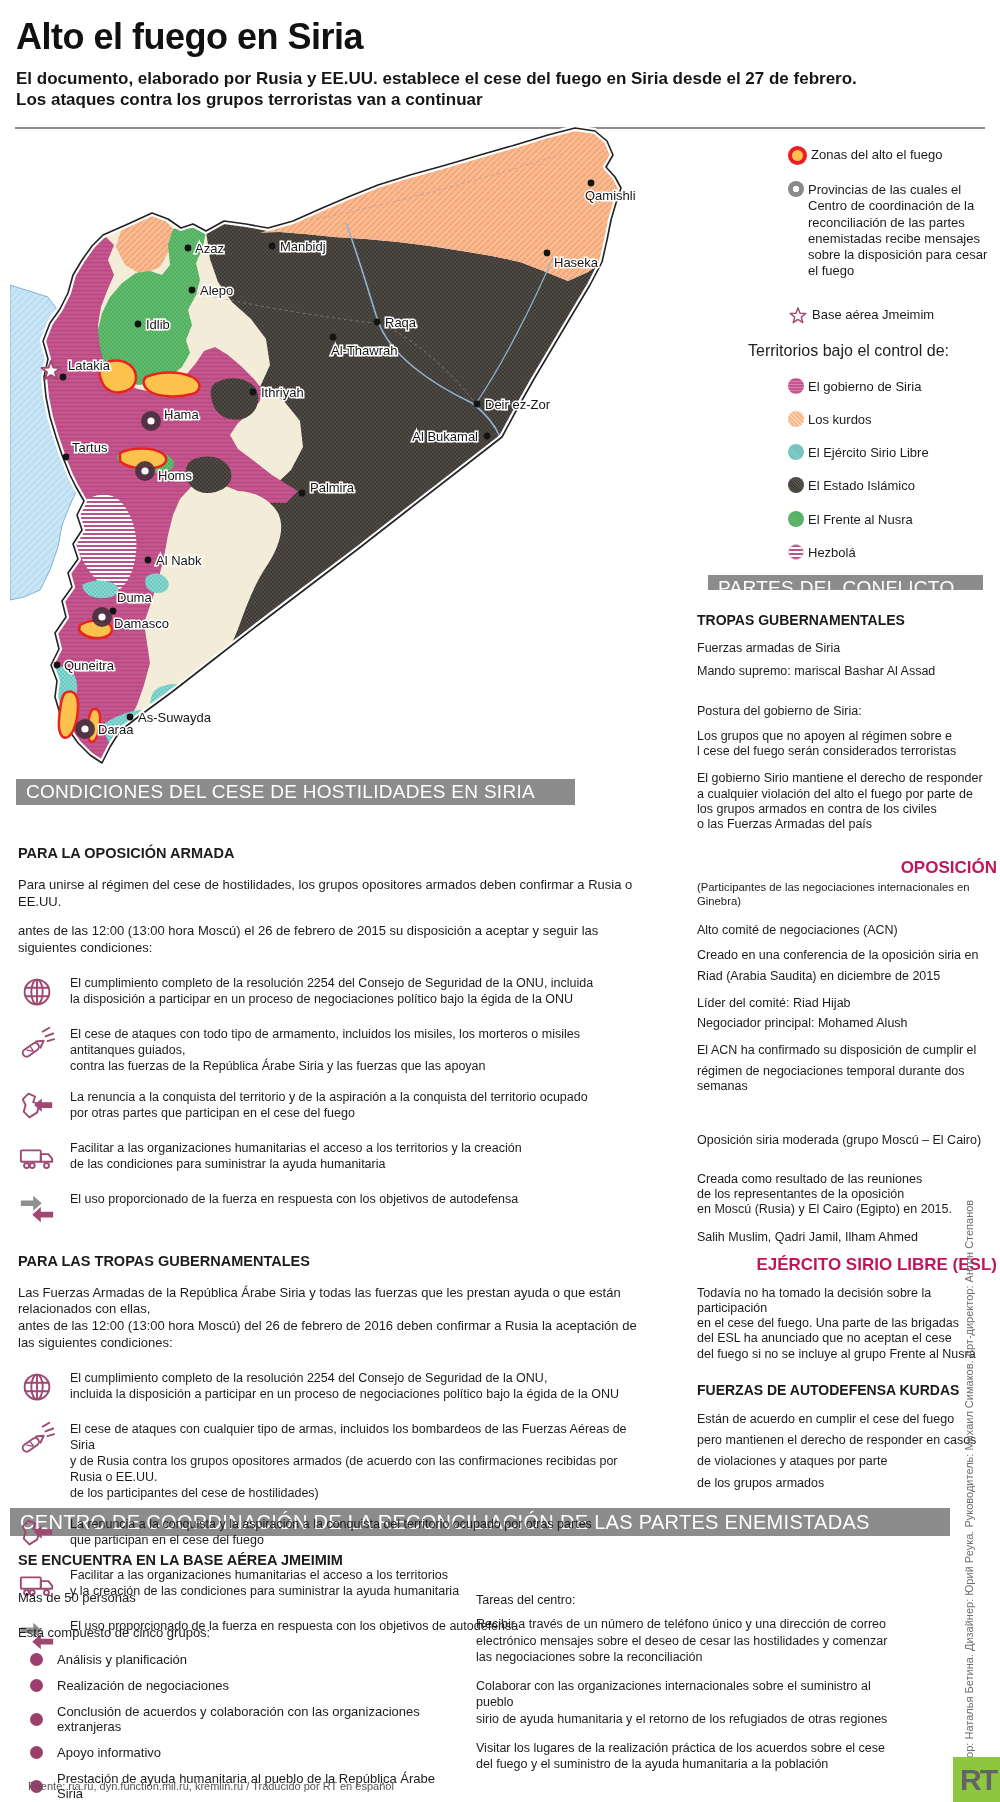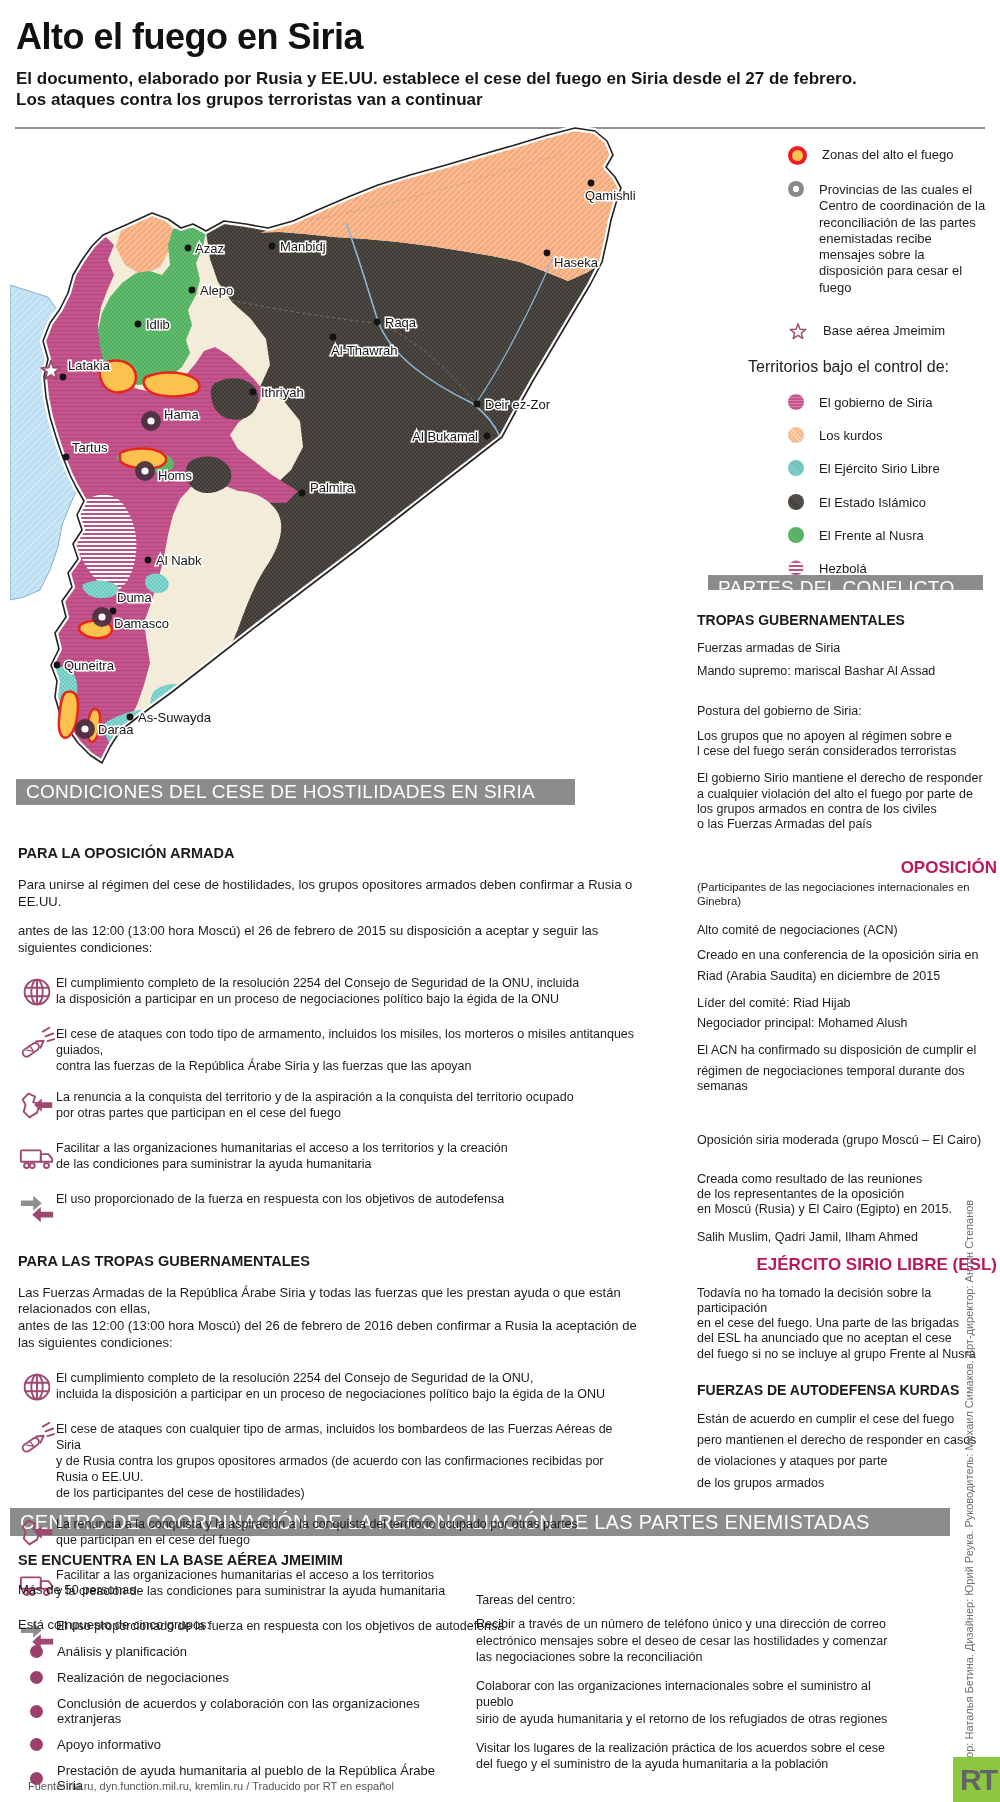--- a/index.html
+++ b/index.html
@@ -12,21 +12,21 @@
   .subtitle{left:16px;top:68px;font-size:17px;font-weight:700;line-height:1.25;color:#161616;}
   .divider{left:15px;top:127px;width:970px;height:2px;background:#8e8e8e;}
   
   .bar{background:#8c8c8c;color:#fff;font-size:19px;line-height:26px;padding-left:10px;
        letter-spacing:0.3px;white-space:nowrap;overflow:hidden;}
   #bar-condiciones{left:16px;top:779px;width:549px;height:26px;}
   #bar-partes{left:708px;top:575px;width:265px;height:15px;}
   #bar-centro{left:10px;top:1508px;width:930px;height:28px;font-size:20px;line-height:28px;}
   
   #legend{left:748px;top:146px;width:240px;}
-  .lg-row{display:flex;align-items:flex-start;gap:15px;margin-bottom:16px;padding-left:40px;}
+  .lg-row{display:flex;align-items:flex-start;gap:4px;margin-bottom:16px;padding-left:40px;}
   .lg-row .txt{font-size:13px;line-height:1.25;padding-top:1px;}
   .sw{width:16px;height:16px;border-radius:50%;flex:0 0 auto;display:inline-block;}
   .sw-cease{width:11px;height:11px;background:#fcc14e;border:4px solid #ee1c25;}
   .sw-prov{background:radial-gradient(circle at 50% 50%, #ffffff 0 3px, #8a8a8a 3.5px 9px);}
   [data-pattern="gov"]{background:#c6548e;background-image:repeating-linear-gradient(0deg, rgba(255,255,255,.28) 0 1px, transparent 1px 3px);}
   [data-pattern="kurd"]{background:#f8b98d;background-image:repeating-linear-gradient(45deg, rgba(255,255,255,.4) 0 1px, transparent 1px 3px);}
   [data-pattern="fsa"]{background:#7fd2cc;background-image:repeating-linear-gradient(45deg, rgba(0,0,0,.10) 0 1px, transparent 1px 2px);}
   [data-pattern="is"]{background:#3f3b36;background-image:repeating-linear-gradient(45deg, rgba(255,255,255,.14) 0 1px, transparent 1px 2px);}
   [data-pattern="nusra"]{background:#5fba6d;background-image:repeating-linear-gradient(45deg, rgba(0,0,0,.08) 0 1px, transparent 1px 2px);}
   [data-pattern="hez"]{background:repeating-linear-gradient(180deg, #b5538a 0 2px, #ffffff 2px 4px);border:1px solid #dcc0d0;box-sizing:border-box;}
@@ -39,27 +39,27 @@
   .small-note{font-size:11.3px;}
   .mb2{margin-bottom:2px!important}.mb4{margin-bottom:4px!important}.mb6{margin-bottom:6px!important}
   .mb8{margin-bottom:8px!important}.mb10{margin-bottom:10px!important}.mb12{margin-bottom:12px!important}
   .mb14{margin-bottom:14px!important}.mb20{margin-bottom:20px!important}
   .mb24{margin-bottom:24px!important}.mb26{margin-bottom:26px!important}.mb38{margin-bottom:38px!important}
   
   #cond-col{left:18px;top:845px;width:620px;}
   #cond-col .intro{font-size:13px;margin:0 0 12px 0;line-height:1.3;}
   .cond-title{font-size:14.5px;font-weight:700;margin:0 0 16px 0;}
   .cond-list{margin-top:16px;}
-  .cond-item{display:flex;margin-bottom:13px;align-items:flex-start;}
+  .cond-item{display:flex;gap:14px;margin-bottom:13px;align-items:flex-start;}
   .cond-icon{width:38px;height:38px;flex:0 0 auto;stroke:#9e4872;fill:none;stroke-width:2;stroke-linecap:round;stroke-linejoin:round;}
   .cond-text{font-size:12.5px;line-height:1.28;margin:2px 0 0 0;}
   #cond-tropas{margin-top:26px;}
   
   #centro-left{left:18px;top:1552px;width:430px;}
-  #centro-left .loc{font-size:14.5px;font-weight:700;margin:0 0 14px 0;}
+  #centro-left .loc{font-size:14.5px;font-weight:700;margin:0 0 22px 0;}
   #centro-left .staff{font-size:13px;margin:0 0 20px 0;}
   #centro-left .glabel{font-size:13px;margin:0 0 12px 0;}
   .group-item{display:flex;align-items:center;gap:14px;margin:0 0 11px 12px;font-size:13px;}
   .bullet{width:13px;height:13px;border-radius:50%;background:#9c3f6c;flex:0 0 auto;}
   #centro-right{left:476px;top:1592px;width:430px;font-size:12.5px;line-height:1.3;}
   #centro-right .tlabel{margin:0 0 8px 0;}
   #centro-right p{margin:0 0 13px 0;}
   
   #footer-source{left:28px;top:1780px;font-size:11px;color:#555;}
   #credits{left:963px;top:1793px;width:760px;font-size:11px;color:#6e6e6e;

